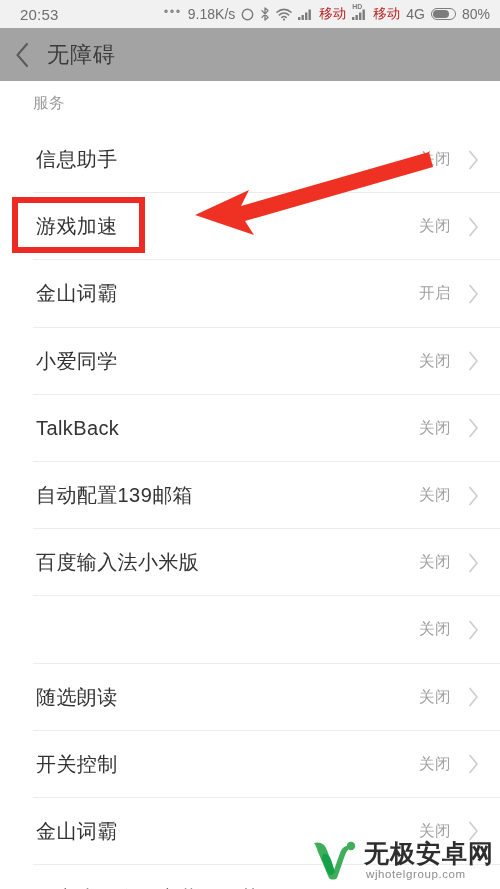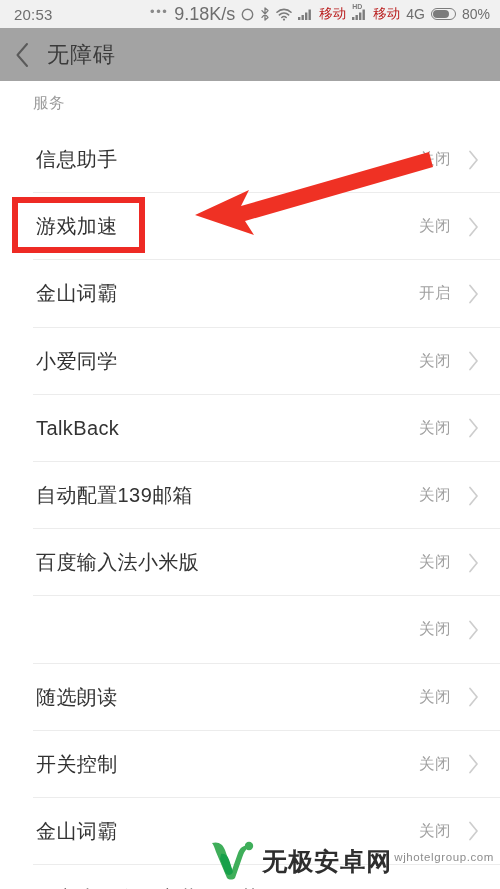--- a/index.html
+++ b/index.html
@@ -29,41 +29,41 @@
     top: 0; left: 0;
     width: 500px;
     height: 28px;
     background: #f1f1f1;
     display: flex;
     align-items: center;
     color: #7a7a7a;
     font-size: 14.5px;
   }
   .sb-clock {
-    margin-left: 14px;
+    margin-left: 20px;
     font-size: 15px;
     color: #6e6e6e;
     letter-spacing: .2px;
   }
   .sb-right {
     margin-left: auto;
     margin-right: 10px;
     display: flex;
     align-items: center;
     gap: 6px;
   }
   .sb-dots {
     letter-spacing: 1.5px;
     font-size: 13px;
     color: #8a8a8a;
     position: relative;
     top: -3px;
   }
   .sb-speed {
-    font-size: 18px;
+    font-size: 14px;
     color: #6e6e6e;
   }
   .sb-icon {
     display: inline-flex;
     align-items: center;
     justify-content: center;
     color: #7c7c7c;
   }
   .sb-text {
     font-size: 13.5px;
@@ -225,21 +225,21 @@
     position: absolute;
     right: 6px;
     bottom: 4px;
     display: flex;
     align-items: center;
     gap: 6px;
     pointer-events: none;
   }
   .wm-text {
     display: flex;
-    flex-direction: row;
+    flex-direction: column;
     line-height: 1;
   }
   .wm-cn {
     font-size: 25px;
     font-weight: bold;
     color: #2e2e2e;
     letter-spacing: 1px;
   }
   .wm-url {
     font-size: 11.5px;

